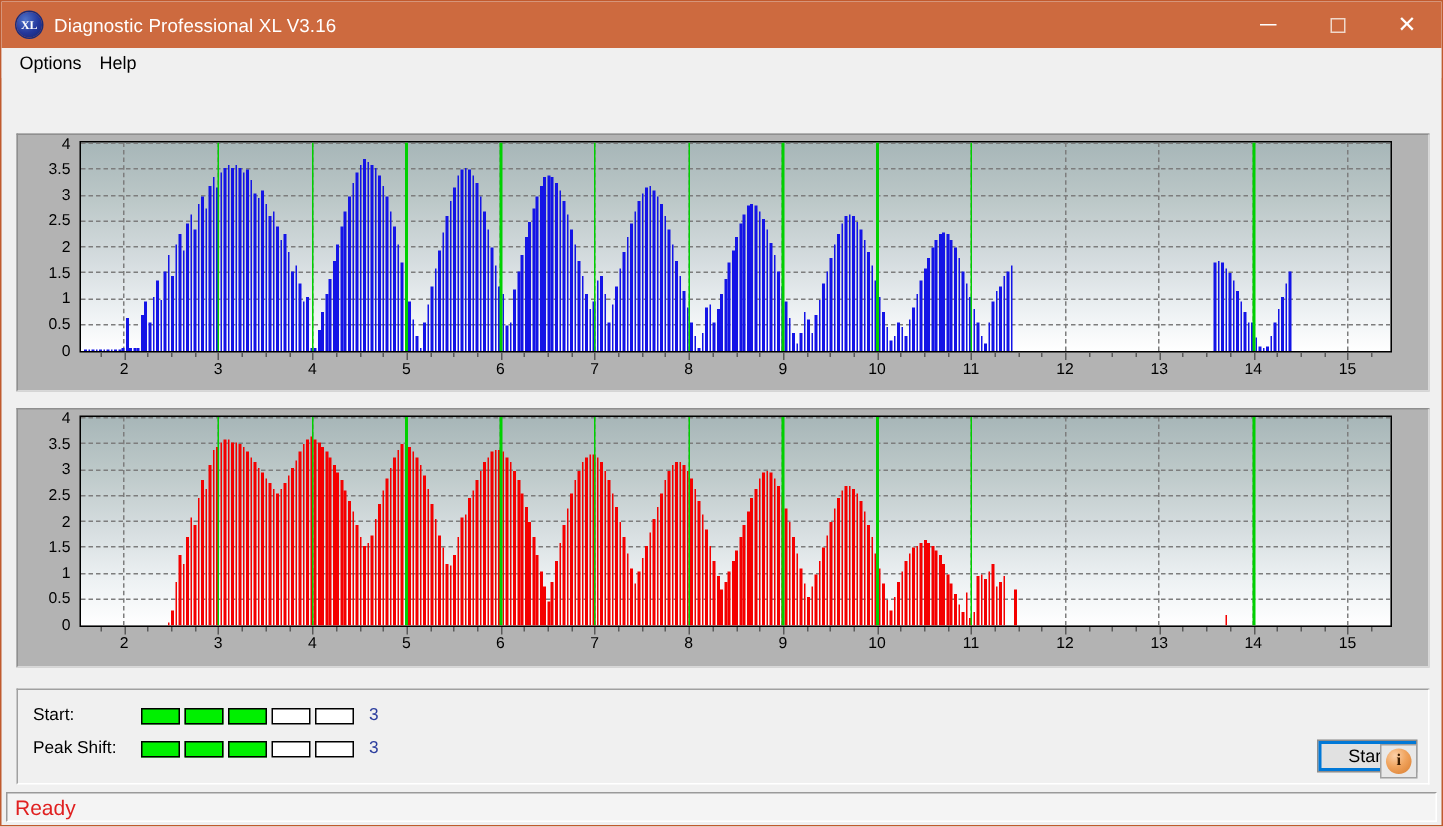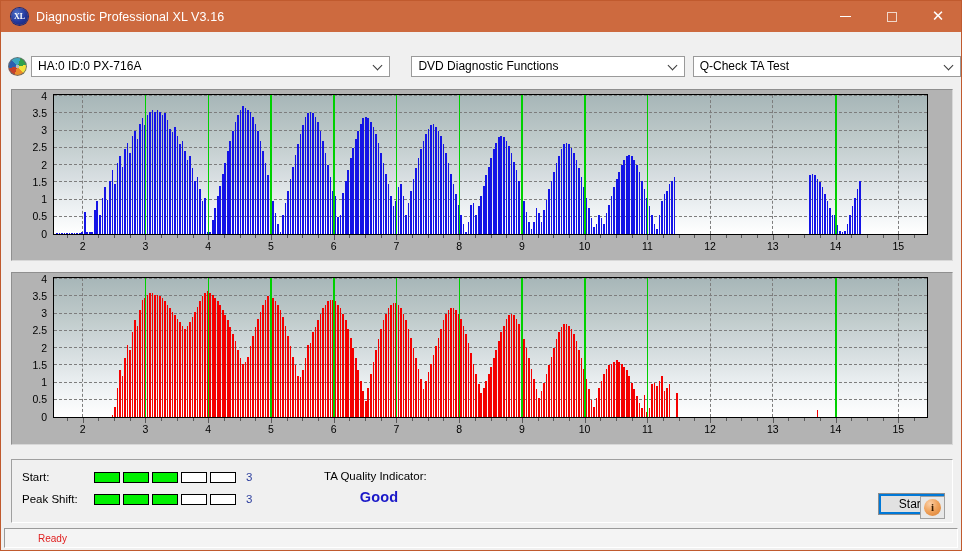--- a/index.html
+++ b/index.html
@@ -250,57 +250,46 @@
     position: absolute; left: 3px; top: 527px;
     width: 954px; height: 20px;
     background: #f4f4f4;
     border-top: 1px solid #9a9a9a;
     border-left: 1px solid #9a9a9a;
     border-right: 1px solid #ffffff;
     border-bottom: 1px solid #ffffff;
     display: flex; align-items: center;
     padding-left: 5px;
   }
-  #status-text { font-size: 10px; color: #e02020; margin-left: 28px; }
+  #status-text { font-size: 14px; color: #e02020; }
 </style>
 </head>
 <body>
 
 <div id="app">
 
   <div id="titlebar">
     <div id="app-icon">XL</div>
     <div id="title-text">Diagnostic Professional XL V3.16</div>
     <div class="wbtn" id="btn-min">
       <span class="glyph-min"></span>
     </div>
     <div class="wbtn" id="btn-max">
       <span class="glyph-max"></span>
     </div>
     <div class="wbtn" id="btn-close">
       <span class="glyph-x">✕</span>
     </div>
   </div>
 
-
-  <div id="toolbar">
-    <div id="disc-icon"></div>
-    <div class="combo" id="combo-drive">
-      <span>HA:0 ID:0  PX-716A</span>
-      <span class="caret"></span>
-    </div>
-    <div class="combo" id="combo-funcs">
-      <span>DVD Diagnostic Functions</span>
-      <span class="caret"></span>
-    </div>
-    <div class="combo" id="combo-test">
-      <span>Q-Check TA Test</span>
-      <span class="caret"></span>
-    </div>
+  <div id="menubar">
+    <div class="menuitem">Options</div>
+    <div class="menuitem">Help</div>
   </div>
+
 
   <div class="chart-panel" id="panel-top">
     <div class="ylabels" id="ylab-top">
         <span style="top: 5.5px;">4</span>
         <span style="top: 22.75px;">3.5</span>
         <span style="top: 40px;">3</span>
         <span style="top: 57.25px;">2.5</span>
         <span style="top: 74.5px;">2</span>
         <span style="top: 91.75px;">1.5</span>
         <span style="top: 109px;">1</span>
@@ -1054,24 +1043,20 @@
       <span class="meter-label">Peak Shift:</span>
       <span class="meter-cells" id="cells-peak">
           <span class="cell on" style="background: rgb(0, 240, 0);"></span>
           <span class="cell on" style="background: rgb(0, 240, 0);"></span>
           <span class="cell on" style="background: rgb(0, 240, 0);"></span>
           <span class="cell"></span>
           <span class="cell"></span>
         </span>
       <span class="meter-value">3</span>
     </div>
-    <div id="ta-block">
-      <div id="ta-label">TA Quality Indicator:</div>
-      <div id="ta-value">Good</div>
-    </div>
     <div id="start-button">
       <span>Start</span>
     </div>
     <div id="info-button">
       <span class="iglyph">i</span>
     </div>
   </div>
 
   <div id="statusbar">
     <span id="status-text">Ready</span>

